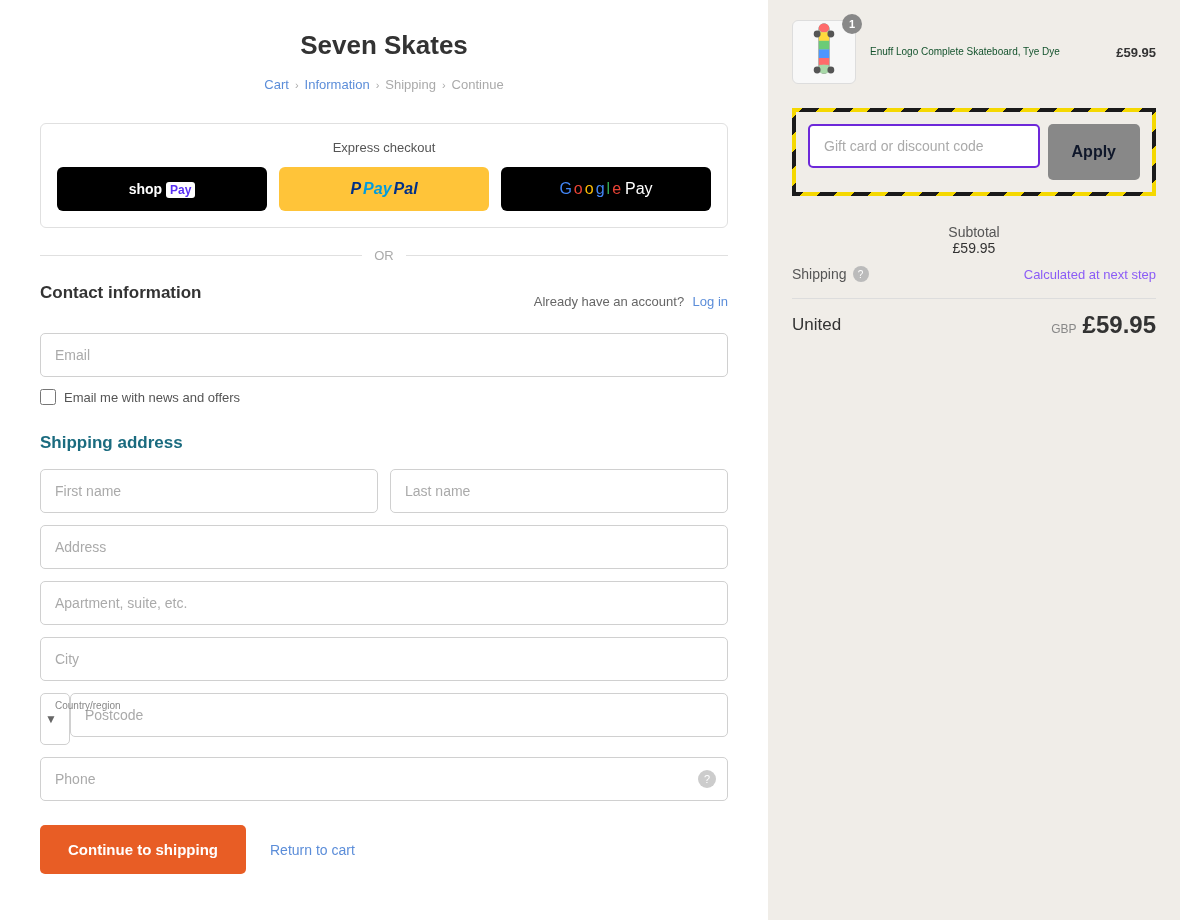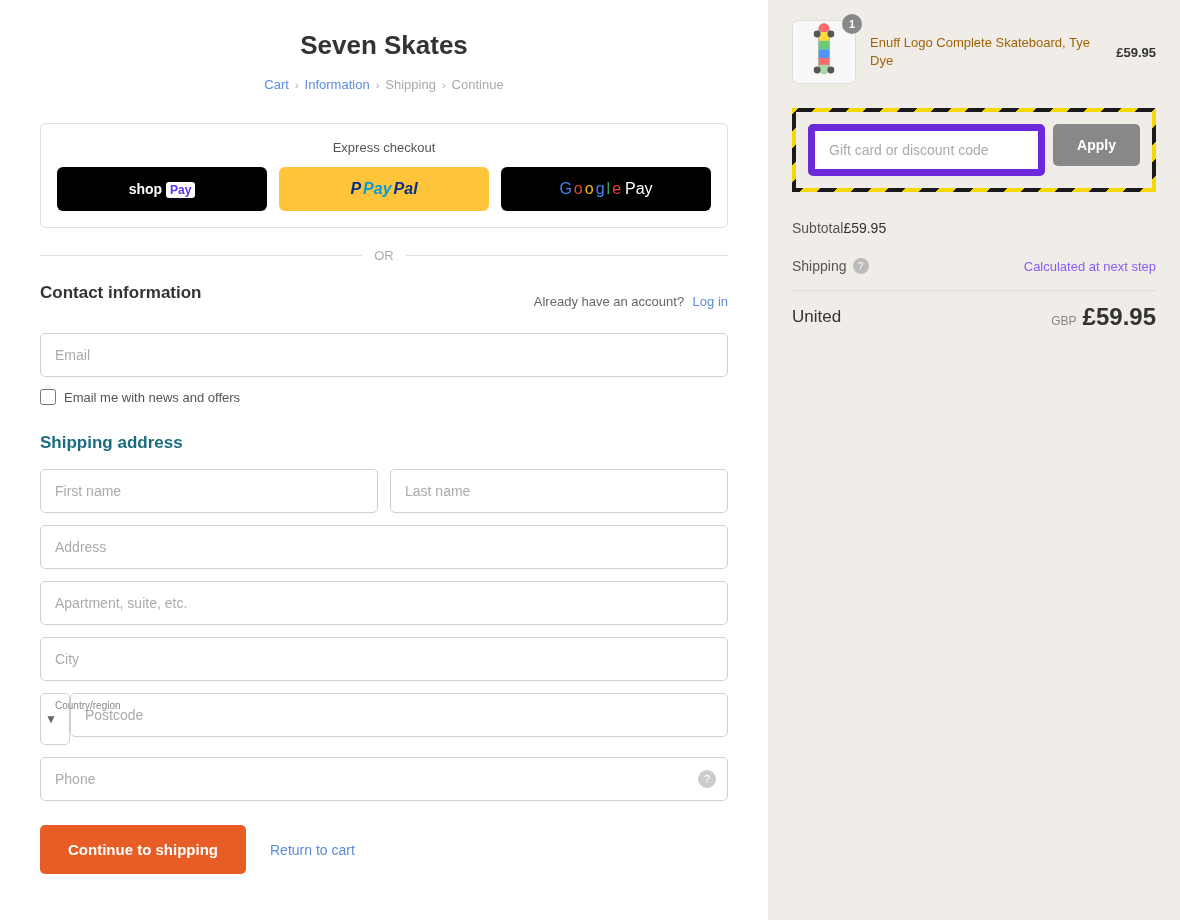--- a/index.html
+++ b/index.html
@@ -307,22 +307,22 @@
 
     .skateboard-svg {
       width: 40px;
       height: 60px;
     }
 
     .item-info {
       flex: 1;
     }
     .item-name {
-      font-size: 13px;
-      color: #a16207;
+      font-size: 10px;
+      color: #14532d;
       font-weight: 500;
       line-height: 1.4;
     }
     .item-price {
       font-size: 13px;
       color: #333;
       font-weight: 600;
     }
 
     
@@ -339,53 +339,54 @@
       margin-bottom: 20px;
     }
 
     .discount-row {
       display: flex;
       gap: 8px;
     }
 
     .discount-input {
       flex: 1;
-      height: 52px;
-      border: 7px solid #6d28d9;
+      height: 44px;
+      border: 2px solid #6d28d9;
       border-radius: 5px;
       padding: 0 14px;
       font-size: 14px;
       background: #fff;
       outline: none;
       color: #333;
     }
     .discount-input::placeholder { color: #aaa; }
 
     .apply-btn {
-      height: 42px;
+      height: 56px;
       padding: 0 24px;
       background: #888;
-      color: #ffffff;
+      color: #0f172a;
       border: none;
       border-radius: 5px;
-      font-size: 14px;
+      font-size: 16px;
       font-weight: 600;
       cursor: pointer;
     }
 
     .totals-section {
       padding: 8px 0;
     }
 
     .total-row {
       display: flex;
-      justify-content: flex-start;
-      align-items: center;
-      margin-bottom: 22px;
+      justify-content: space-between;
+      align-items: center;
+      margin-bottom: 10px;
       font-size: 14px;
+      flex-direction: column;
     }
 
     .total-label { color: #555; }
     .total-value { color: #333; font-weight: 500; }
 
     .shipping-row {
       display: flex;
       justify-content: space-between;
       align-items: center;
       margin-bottom: 16px;

